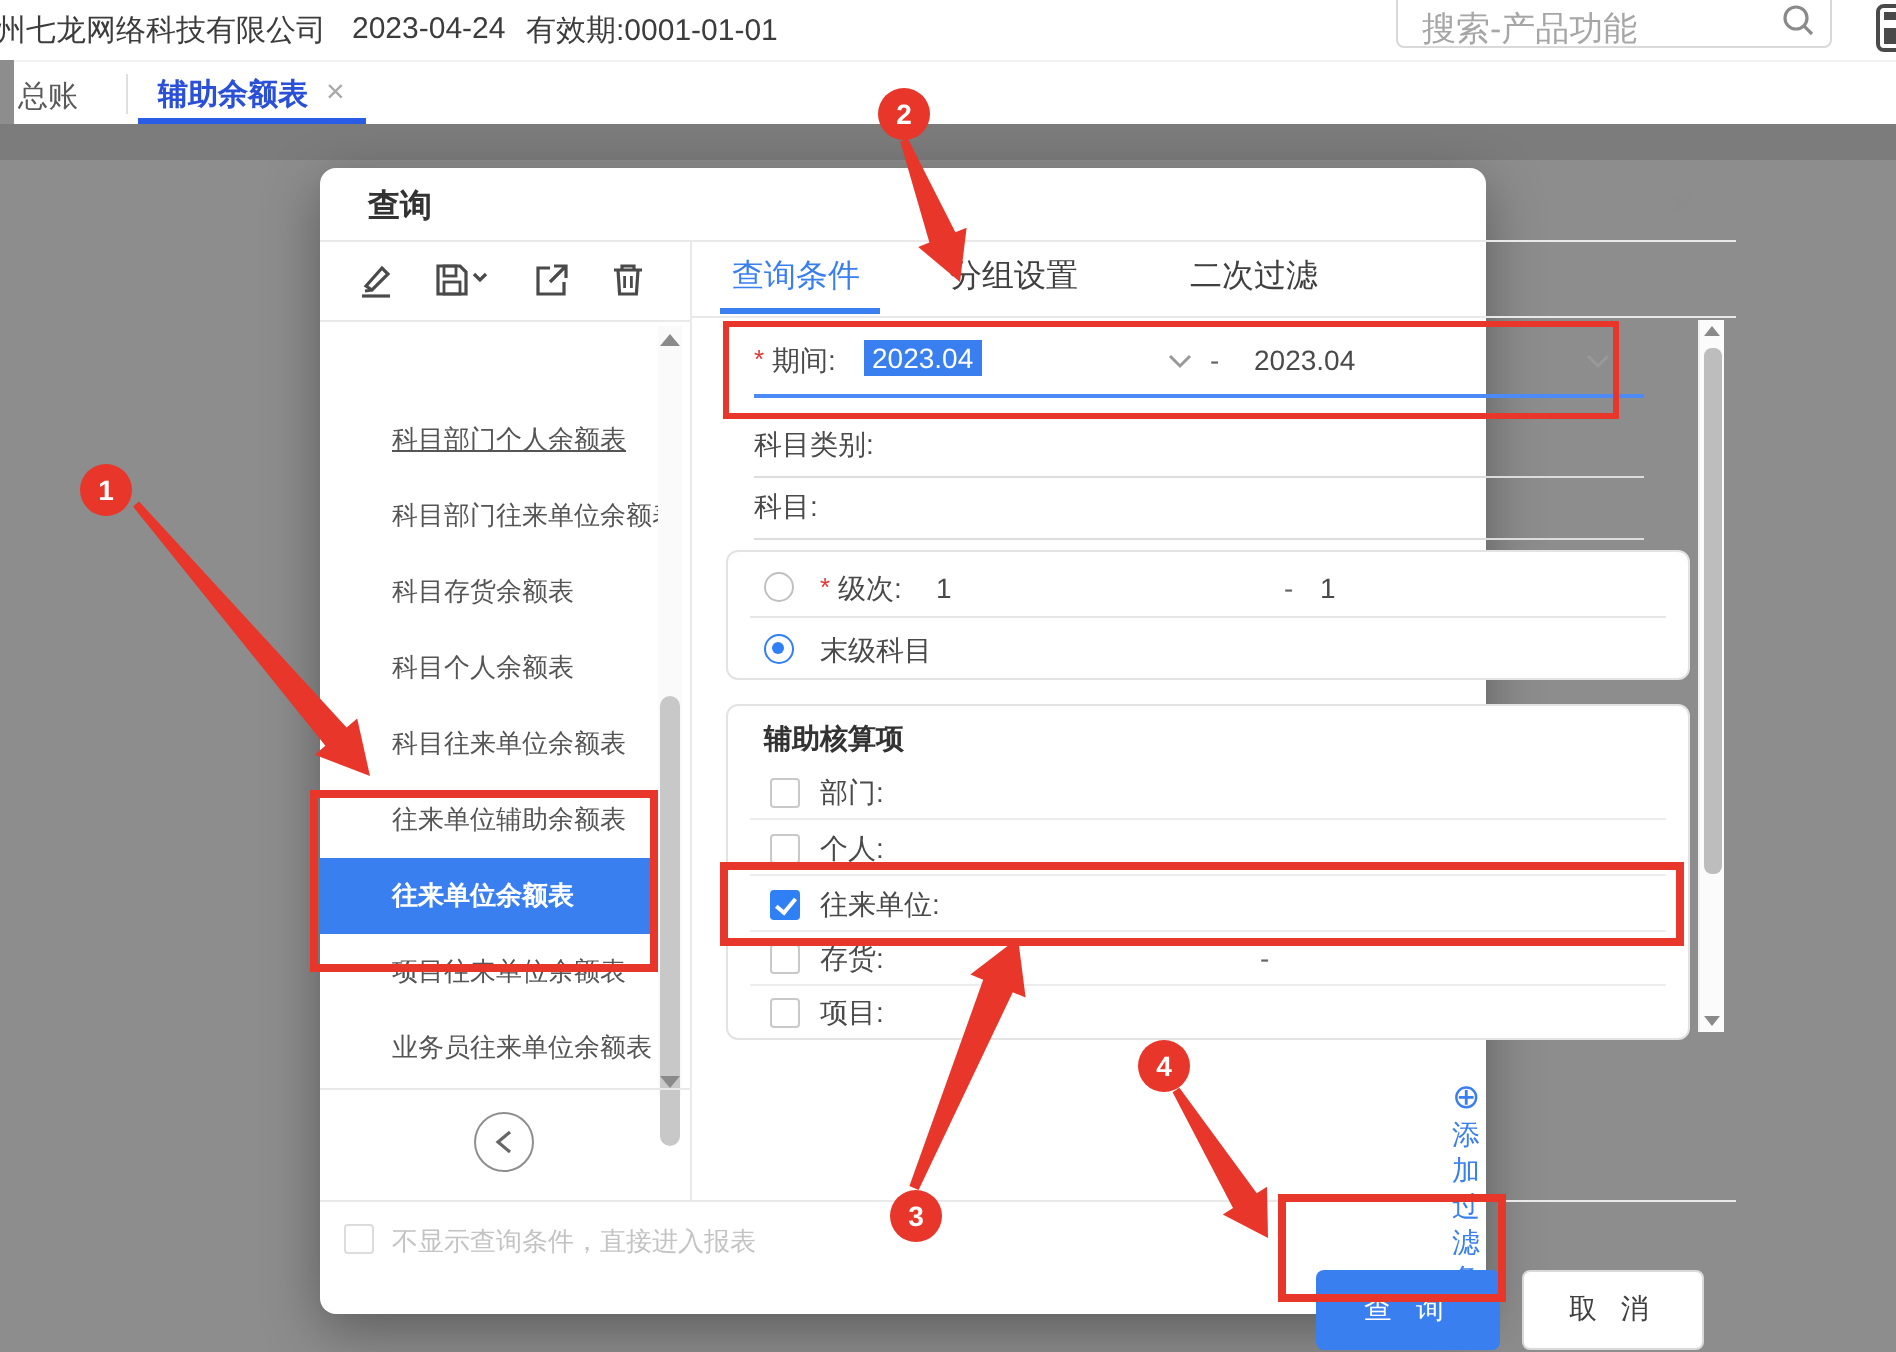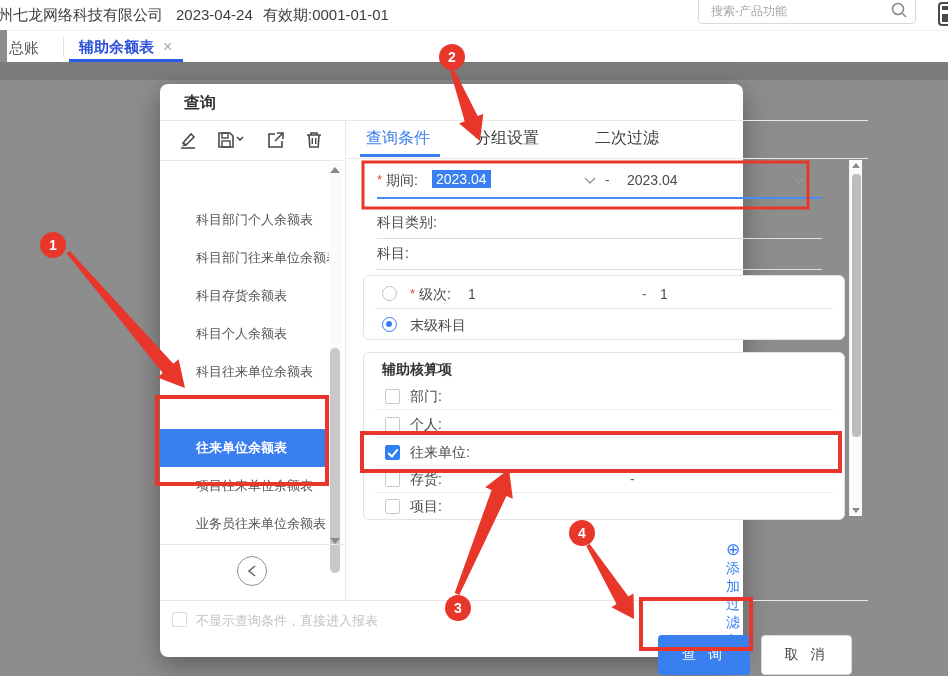--- a/index.html
+++ b/index.html
@@ -4,21 +4,21 @@
 <style>
   html,body{margin:0;padding:0;}
   .page{position:relative;width:948px;height:676px;overflow:hidden;background:#8d8d8d;
     font-family:"Liberation Sans","DejaVu Sans",sans-serif;font-size:14px;color:#333;}
   .abs{position:absolute;}
   
   .topbar{position:absolute;top:0;left:0;width:948px;height:30px;background:#fff;}
   .topbar .txt{position:absolute;top:6px;font-size:15px;color:#3c3c3c;white-space:nowrap;}
   .searchbox{position:absolute;left:698px;top:-6px;width:218px;height:30px;border:1px solid #d9d9d9;
     border-radius:4px;background:#fff;box-sizing:border-box;}
-  .searchbox .ph{position:absolute;left:12px;top:8px;color:#a6a6a6;font-size:12px;}
+  .searchbox .ph{position:absolute;left:12px;top:8px;color:#a6a6a6;font-size:17px;}
   .calcicon{position:absolute;left:938px;top:2px;width:22px;height:24px;border:2px solid #4a4a4a;
     border-radius:4px;box-sizing:border-box;background:#fff;}
   .calcicon i{position:absolute;left:2px;bottom:2px;width:8px;height:8px;background:#4a4a4a;}
   .calcicon b{position:absolute;left:2px;top:2px;right:2px;height:4px;background:#4a4a4a;}
   
   .tabbar{position:absolute;top:30px;left:7px;width:948px;height:32px;background:#fff;border-top:1px solid #f2f2f2;box-sizing:border-box;}
   .tab-inactive{position:absolute;left:2px;top:8px;color:#5a5a5a;font-size:15px;}
   .tab-sep{position:absolute;left:56px;top:6px;height:20px;width:1px;background:#e0e0e0;}
   .tab-active{position:absolute;left:72px;top:7px;color:#2b50d8;font-weight:bold;font-size:15px;}
   .tab-close{position:absolute;left:156px;top:7px;color:#a9a9a9;font-size:16px;}
@@ -123,25 +123,26 @@
       <path d="M11 3 H17 V9 M17 3 L9 11" fill="none" stroke="#4a4a4a" stroke-width="1.6"></path>
     </svg>
     <svg class="tb-ic" style="left:144px;" width="20" height="20" viewBox="0 0 20 20">
       <path d="M3 5 H17 M7 5 V3 H13 V5" fill="none" stroke="#4a4a4a" stroke-width="1.6"></path>
       <path d="M5 5 L5.8 17 H14.2 L15 5" fill="none" stroke="#4a4a4a" stroke-width="1.6"></path>
       <line x1="8.3" y1="8" x2="8.3" y2="14" stroke="#4a4a4a" stroke-width="1.4"></line>
       <line x1="11.7" y1="8" x2="11.7" y2="14" stroke="#4a4a4a" stroke-width="1.4"></line>
     </svg>
     <div class="hline" style="left:0;top:76px;width:185px;"></div>
 
-    <div class="lrow" style="top:117px;">科目部门个人余额表</div>
+    <div class="lrow" style="top:117px;text-decoration:underline;">科目部门个人余额表</div>
     <div class="lrow" style="top:155px;">科目部门往来单位余额表</div>
     <div class="lrow" style="top:193px;">科目存货余额表</div>
     <div class="lrow" style="top:231px;">科目个人余额表</div>
     <div class="lrow" style="top:269px;">科目往来单位余额表</div>
+    <div class="lrow" style="top:307px;">往来单位辅助余额表</div>
     <div class="lrow sel" style="top:345px;">往来单位余额表</div>
     <div class="lrow" style="top:383px;">项目往来单位余额表</div>
     <div class="lrow" style="top:421px;">业务员往来单位余额表</div>
 
     <div class="lscroll">
       <span class="tri-up"></span>
       <span class="thumb"></span>
       <span class="tri-dn"></span>
     </div>
     <div class="hline" style="left:0;top:460px;width:185px;"></div>

